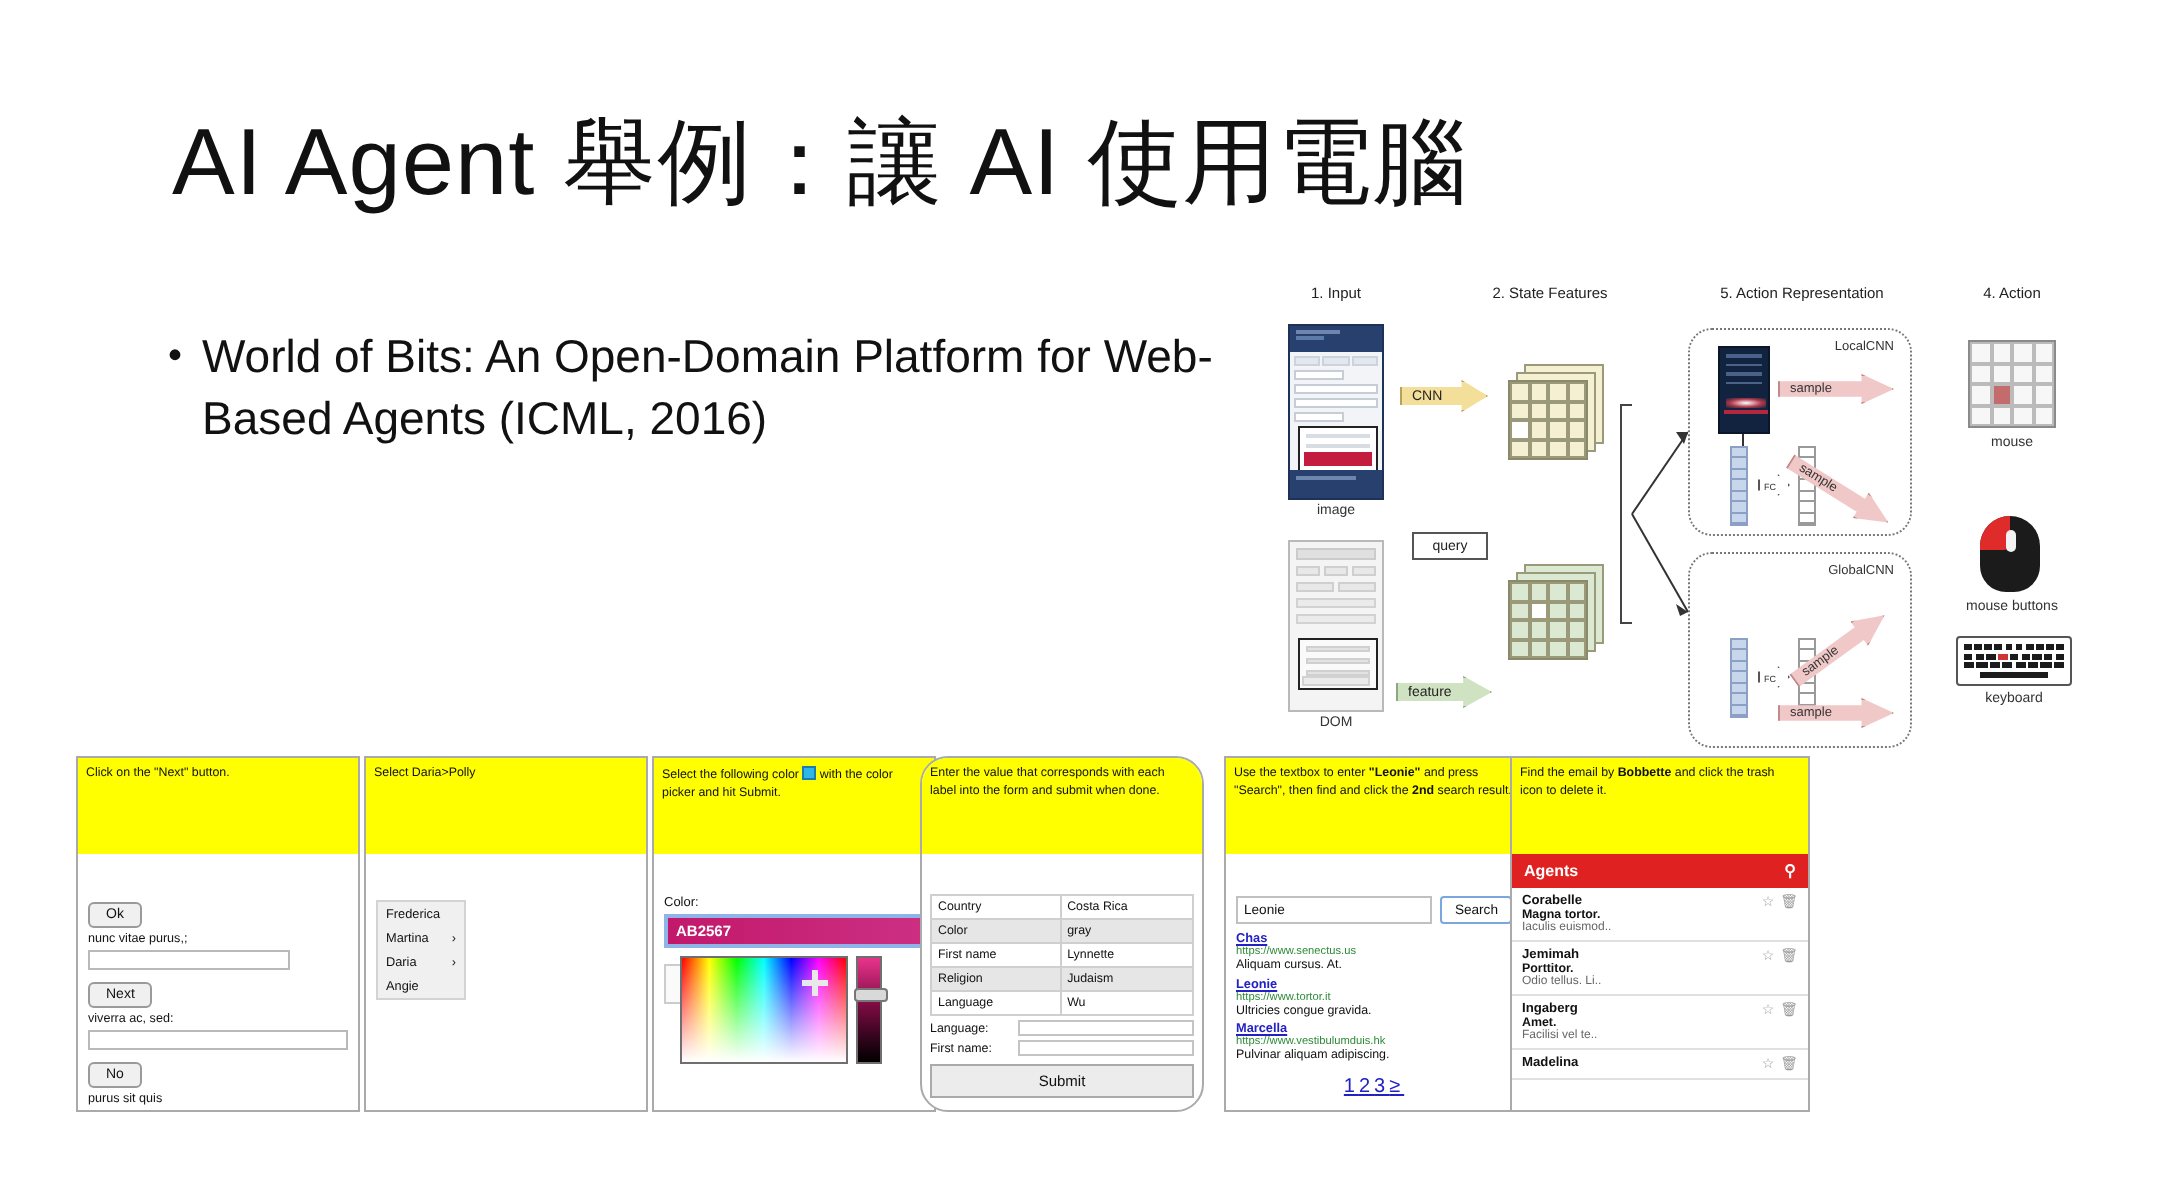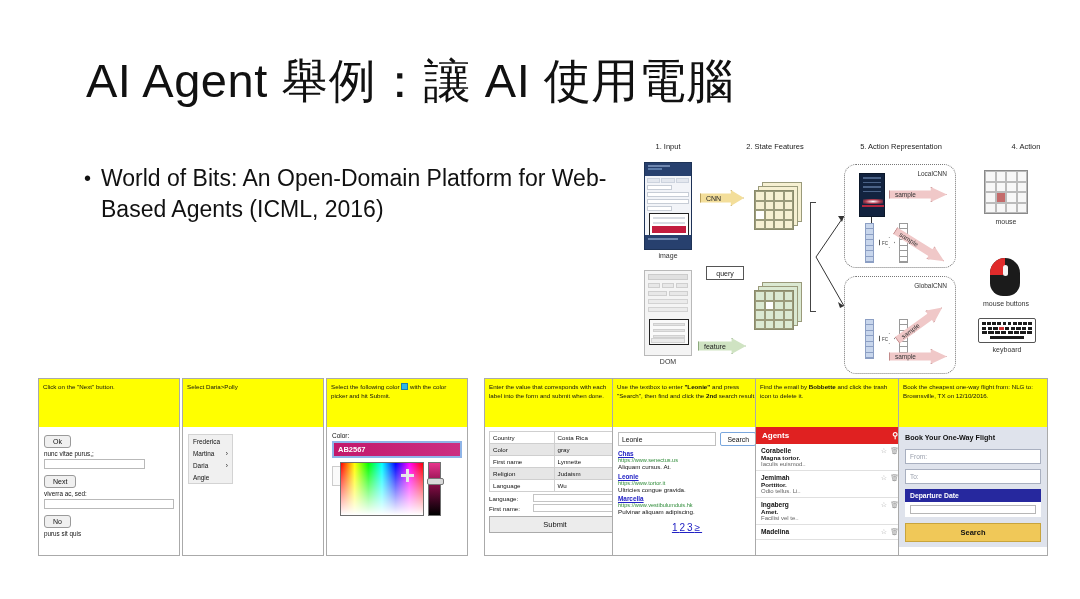--- a/index.html
+++ b/index.html
@@ -237,21 +237,21 @@
     background: #ffffff; border: 1px solid #aaaaaa;
     overflow: hidden;
     font-size: 6.2px; color: #111;
   }
   .panel.wide { width: 150px; }
   .p-instr {
     background: #ffff00; padding: 4px 4px 3px;
     font-size: 6.2px; line-height: 8.6px; color: #111;
   }
   .p-instr.h48 { height: 48px; }
-  .p-body { padding: 5px; }
+  .p-body { padding: 5px; margin-top: 16px; }
 
   
   .fbtn {
     display: inline-block; border: 1px solid #9a9a9a; border-radius: 3px;
     background: #f0f0f0; padding: 2px 8px; font-size: 7px; color: #111;
     margin: 3px 0 1px;
   }
   .flabel { font-size: 6.3px; color: #111; margin: 1px 0 2px; }
   .finput {
     border: 1px solid #b9b9b9; background: #fff; height: 10px;
@@ -393,21 +393,21 @@
       <div class="bullet-dot">•</div>
       <div class="bullet-text">World of Bits: An Open-Domain Platform for Web-Based Agents (ICML, 2016)</div>
     </div>
   </div>
 
   <div class="diagram">
 
     <div class="dg-col-label" style="left:8px;top:0;width:56px;">1. Input</div>
     <div class="dg-col-label" style="left:100px;top:0;width:86px;">2. State Features</div>
     <div class="dg-col-label" style="left:206px;top:0;width:126px;">5. Action Representation</div>
-    <div class="dg-col-label" style="left:364px;top:0;width:60px;">4. Action</div>
+    <div class="dg-col-label" style="left:344px;top:0;width:60px;">4. Action</div>
 
     <div class="thumb-image">
       <div class="ti-head">
           <div class="l1"></div>
           <div class="l2"></div>
         </div>
       <div class="ti-body">
         <div class="ti-tabs">
             <i></i>
             <i></i>
@@ -689,21 +689,21 @@
           <div class="ck-sat">
             <div class="ck-cross"></div>
           </div>
           <div class="ck-bar">
             <div class="ck-handle"></div>
           </div>
         </div>
       </div>
     </div>
 
-    <div class="panel" style="left:484px;">
+    <div class="panel" style="left:460px;border-radius:14px;">
       <div class="p-instr h48">Enter the value that corresponds with each label into the form and submit when done.</div>
       <div class="p-body" style="padding:4px;">
         <table class="dtable">
           <tbody>
               <tr>
             <td>Country</td>
             <td>Costa Rica</td>
           </tr>
           <tr class="alt">
             <td>Color</td>
@@ -810,28 +810,15 @@
         <div>
           <div class="m-from">Madelina</div>
         </div>
         <div class="m-ico">
           <span>☆</span>
           <span>🗑</span>
         </div>
       </div>
     </div>
 
-    <div class="panel wide" style="left:898px;">
-      <div class="p-instr h48">Book the cheapest one-way flight from: NLG to: Brownsville, TX on 12/10/2016.</div>
-      <div class="flt-body">
-        <div class="flt-h">Book Your One-Way Flight</div>
-        <div class="flt-in">From:</div>
-        <div class="flt-in">To:</div>
-        <div class="flt-dd">Departure Date</div>
-        <div class="flt-dbox">
-          <i></i>
-        </div>
-        <div class="flt-search">Search</div>
-      </div>
-    </div>
 
   </div>
 </div>
 
 </body></html>

